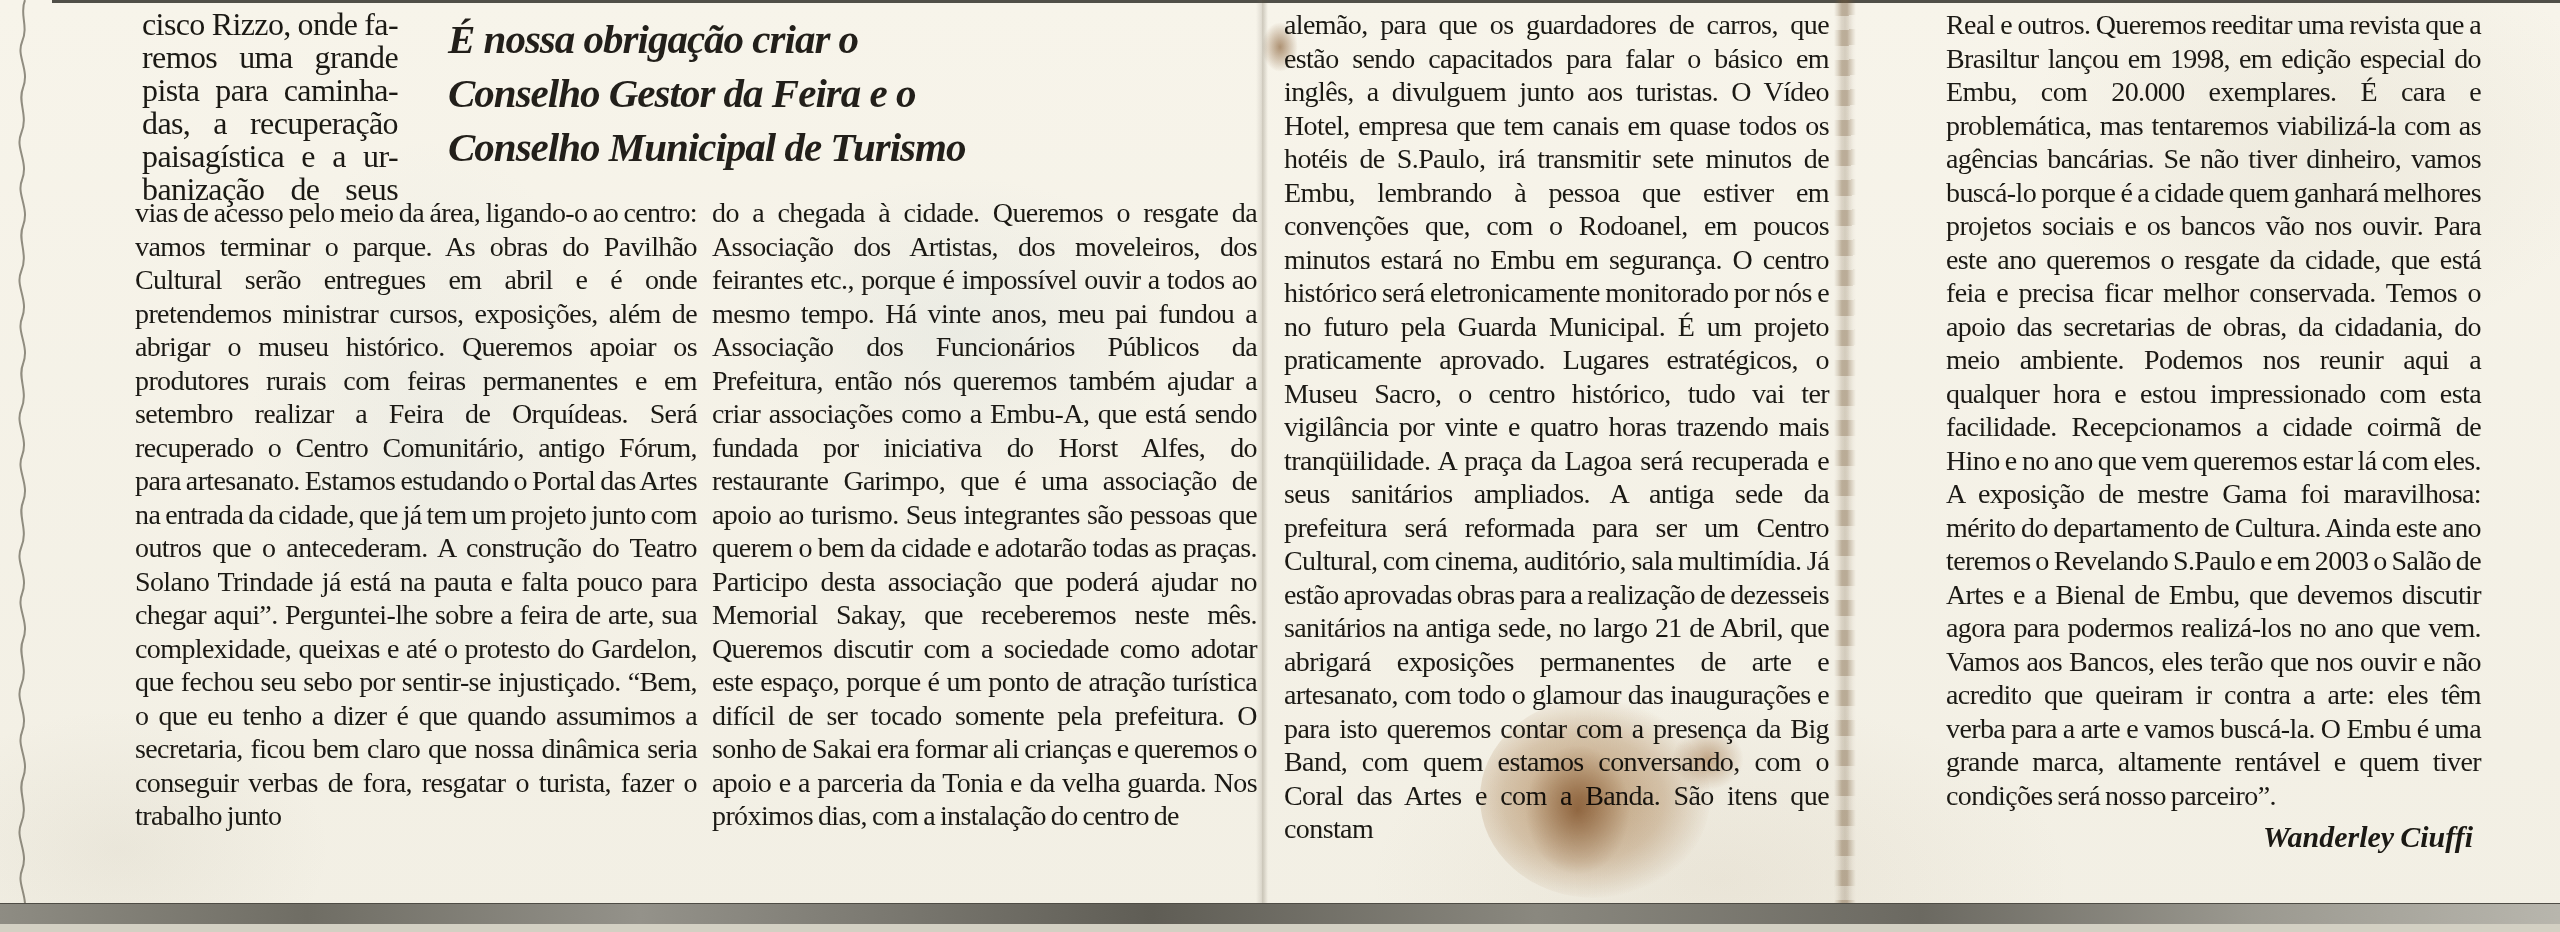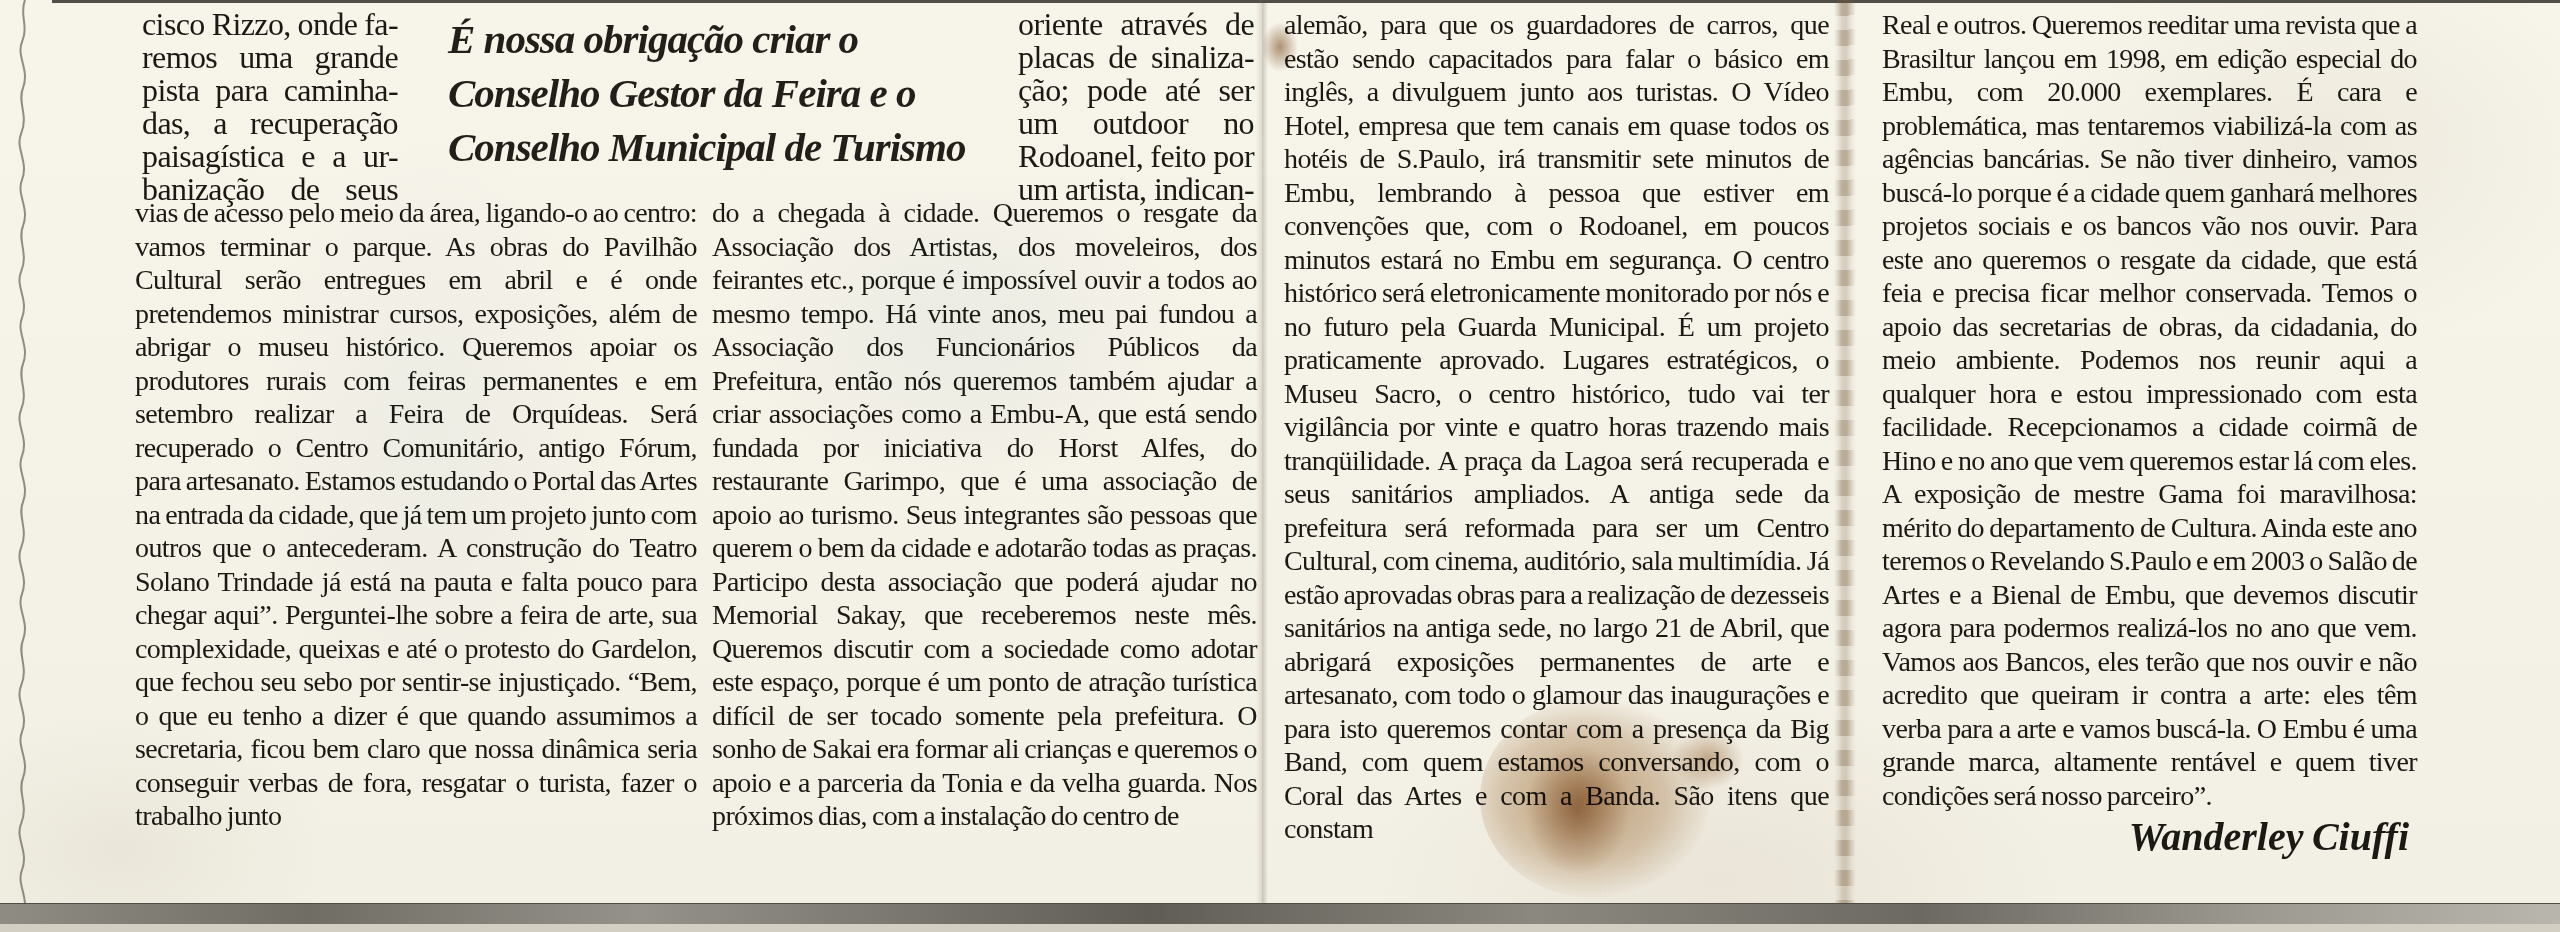--- a/index.html
+++ b/index.html
@@ -19,22 +19,22 @@
   .headline { position: absolute; left: 448px; top: 12px; width: 580px; font-size: 41px; line-height: 54px; font-weight: bold; font-style: italic; letter-spacing: -1px; color: #221f1a; }
   .headline div { text-align: left; }
   .col { position: absolute; text-align: justify; font-size: 28px; line-height: 33.5px; letter-spacing: -0.6px; word-spacing: -1.5px; }
   .narrow { font-size: 32px; line-height: 33px; }
   .narrow div { text-align: justify; text-align-last: justify; }
   .colA-top { left: 142px; top: 8px;  width: 256px; }
   .colA-body { left: 135px; top: 196px; width: 562px; }
   .colB-top { left: 1018px; top: 8px; width: 236px; }
   .colB-body { left: 712px; top: 196px; width: 545px; }
   .colC-body { left: 1284px; top: 8px; width: 545px; }
-  .colD-body { left: 1882px; top: 8px; width: 535px; }
-  .signature { text-align: right; font-weight: bold; font-style: italic; font-size: 40px; margin-top: 8px; padding-right: 8px; letter-spacing: 0; }
+  .colD-body { left: 1946px; top: 8px; width: 535px; }
+  .signature { text-align: right; font-weight: bold; font-style: italic; font-size: 30px; margin-top: 8px; padding-right: 8px; letter-spacing: 0; }
   .crease-bc { position: absolute; left: 1256px; top: 0; width: 12px; height: 932px;
     background: linear-gradient(to right, rgba(110,100,85,0) 0%, rgba(110,100,85,.16) 45%, rgba(90,80,60,.26) 55%, rgba(110,100,85,0) 100%); }
   .crease-cd { position: absolute; left: 1834px; top: 0; width: 22px; height: 932px;
     background:
       repeating-linear-gradient(178deg, rgba(115,85,50,.45) 0 16px, rgba(115,85,50,.10) 16px 30px),
       linear-gradient(to right, rgba(120,105,80,0), rgba(120,105,80,.25), rgba(120,105,80,0));
     -webkit-mask-image: linear-gradient(to right, transparent 0, black 35%, black 60%, transparent 100%);
             mask-image: linear-gradient(to right, transparent 0, black 35%, black 60%, transparent 100%); opacity: .8; }
   .stain { position: absolute; mix-blend-mode: multiply; border-radius: 50%; }
   .stain-big   { left: 1480px; top: 698px; width: 230px; height: 200px; background: radial-gradient(ellipse at 45% 50%, rgba(160,105,45,.58) 0%, rgba(160,105,45,.30) 45%, rgba(160,105,45,0) 72%); }
@@ -65,28 +65,20 @@
   <div class="col narrow colA-top">
       <div>cisco Rizzo, onde fa-</div>
       <div>remos uma grande</div>
       <div>pista para caminha-</div>
       <div>das, a recuperação</div>
       <div>paisagística e a ur-</div>
       <div>banização de seus</div>
     </div>
   <div class="col colA-body">vias de acesso pelo meio da área, ligando-o ao centro: vamos terminar o parque. As obras do Pavilhão Cultural serão entregues em abril e é onde pretendemos ministrar cursos, exposições, além de abrigar o museu histórico. Queremos apoiar os produtores rurais com feiras permanentes e em setembro realizar a Feira de Orquídeas. Será recuperado o Centro Comunitário, antigo Fórum, para artesanato. Estamos estudando o Portal das Artes na entrada da cidade, que já tem um projeto junto com outros que o antecederam. A construção do Teatro Solano Trindade já está na pauta e falta pouco para chegar aqui”. Perguntei-lhe sobre a feira de arte, sua complexidade, queixas e até o protesto do Gardelon, que fechou seu sebo por sentir-se injustiçado. “Bem, o que eu tenho a dizer é que quando assumimos a secretaria, ficou bem claro que nossa dinâmica seria conseguir verbas de fora, resgatar o turista, fazer o trabalho junto</div>
 
-  <div class="col narrow colB-top">
-      <div>oriente através de</div>
-      <div>placas de sinaliza-</div>
-      <div>ção; pode até ser</div>
-      <div>um outdoor no</div>
-      <div>Rodoanel, feito por</div>
-      <div>um artista, indican-</div>
-    </div>
   <div class="col colB-body">do a chegada à cidade. Queremos o resgate da Associação dos Artistas, dos moveleiros, dos feirantes etc., porque é impossível ouvir a todos ao mesmo tempo. Há vinte anos, meu pai fundou a Associação dos Funcionários Públicos da Prefeitura, então nós queremos também ajudar a criar associações como a Embu-A, que está sendo fundada por iniciativa do Horst Alfes, do restaurante Garimpo, que é uma associação de apoio ao turismo. Seus integrantes são pessoas que querem o bem da cidade e adotarão todas as praças. Participo desta associação que poderá ajudar no Memorial Sakay, que receberemos neste mês. Queremos discutir com a sociedade como adotar este espaço, porque é um ponto de atração turística difícil de ser tocado somente pela prefeitura. O sonho de Sakai era formar ali crianças e queremos o apoio e a parceria da Tonia e da velha guarda. Nos próximos dias, com a instalação do centro de</div>
 
   <div class="col colC-body">alemão, para que os guardadores de carros, que estão sendo capacitados para falar o básico em inglês, a divulguem junto aos turistas. O Vídeo Hotel, empresa que tem canais em quase todos os hotéis de S.Paulo, irá transmitir sete minutos de Embu, lembrando à pessoa que estiver em convenções que, com o Rodoanel, em poucos minutos estará no Embu em segurança. O centro histórico será eletronicamente monitorado por nós e no futuro pela Guarda Municipal. É um projeto praticamente aprovado. Lugares estratégicos, o Museu Sacro, o centro histórico, tudo vai ter vigilância por vinte e quatro horas trazendo mais tranqüilidade. A praça da Lagoa será recuperada e seus sanitários ampliados. A antiga sede da prefeitura será reformada para ser um Centro Cultural, com cinema, auditório, sala multimídia. Já estão aprovadas obras para a realização de dezesseis sanitários na antiga sede, no largo 21 de Abril, que abrigará exposições permanentes de arte e artesanato, com todo o glamour das inaugurações e para isto queremos contar com a presença da Big Band, com quem estamos conversando, com o Coral das Artes e com a Banda. São itens que constam</div>
 
   <div class="col colD-body">
     <span>Real e outros. Queremos reeditar uma revista que a Brasiltur lançou em 1998, em edição especial do Embu, com 20.000 exemplares. É cara e problemática, mas tentaremos viabilizá-la com as agências bancárias. Se não tiver dinheiro, vamos buscá-lo porque é a cidade quem ganhará melhores projetos sociais e os bancos vão nos ouvir. Para este ano queremos o resgate da cidade, que está feia e precisa ficar melhor conservada. Temos o apoio das secretarias de obras, da cidadania, do meio ambiente. Podemos nos reunir aqui a qualquer hora e estou impressionado com esta facilidade. Recepcionamos a cidade coirmã de Hino e no ano que vem queremos estar lá com eles. A exposição de mestre Gama foi maravilhosa: mérito do departamento de Cultura. Ainda este ano teremos o Revelando S.Paulo e em 2003 o Salão de Artes e a Bienal de Embu, que devemos discutir agora para podermos realizá-los no ano que vem. Vamos aos Bancos, eles terão que nos ouvir e não acredito que queiram ir contra a arte: eles têm verba para a arte e vamos buscá-la. O Embu é uma grande marca, altamente rentável e quem tiver condições será nosso parceiro”.</span>
     <div class="signature">Wanderley Ciuffi</div>
   </div>
 
   <div class="crease-bc"></div>

